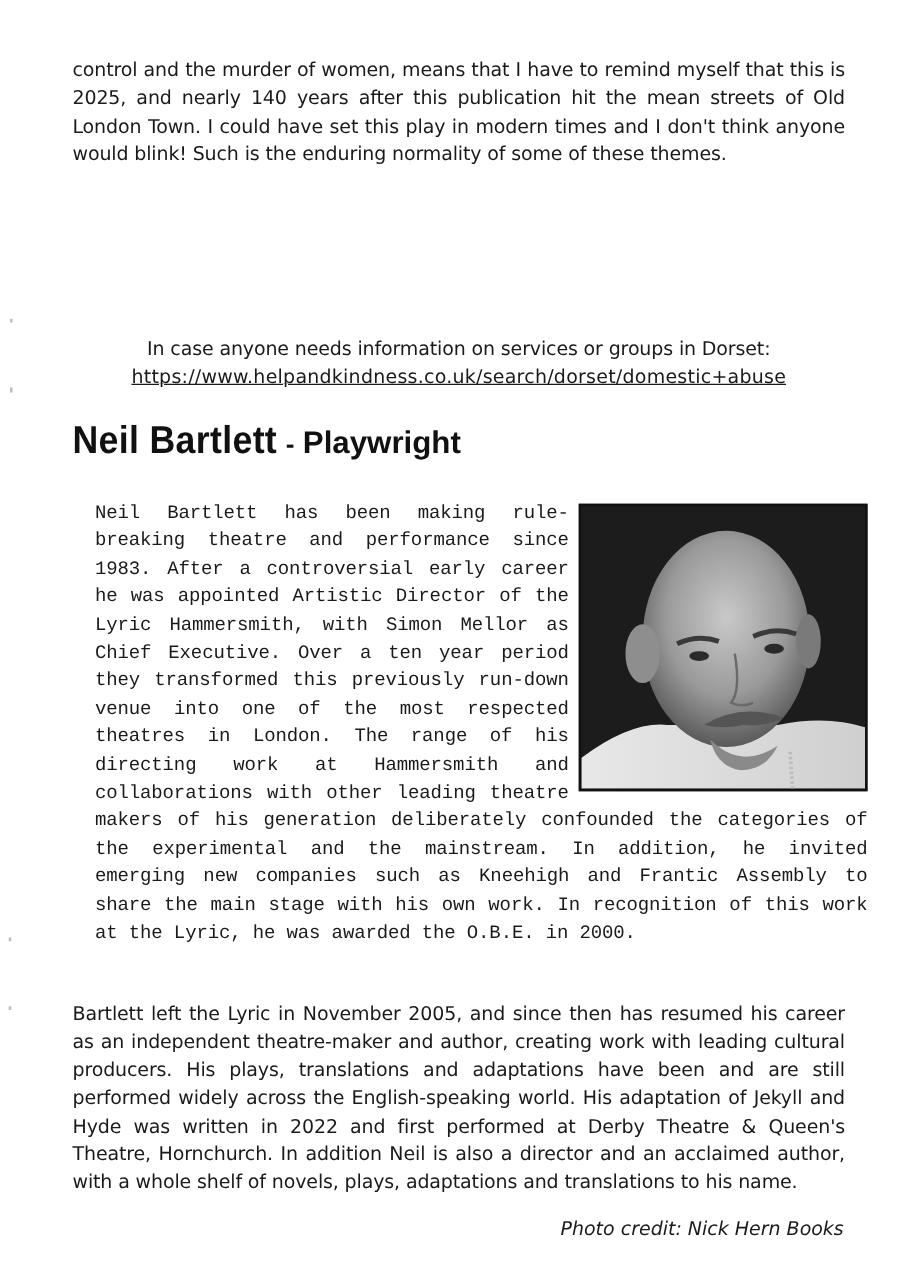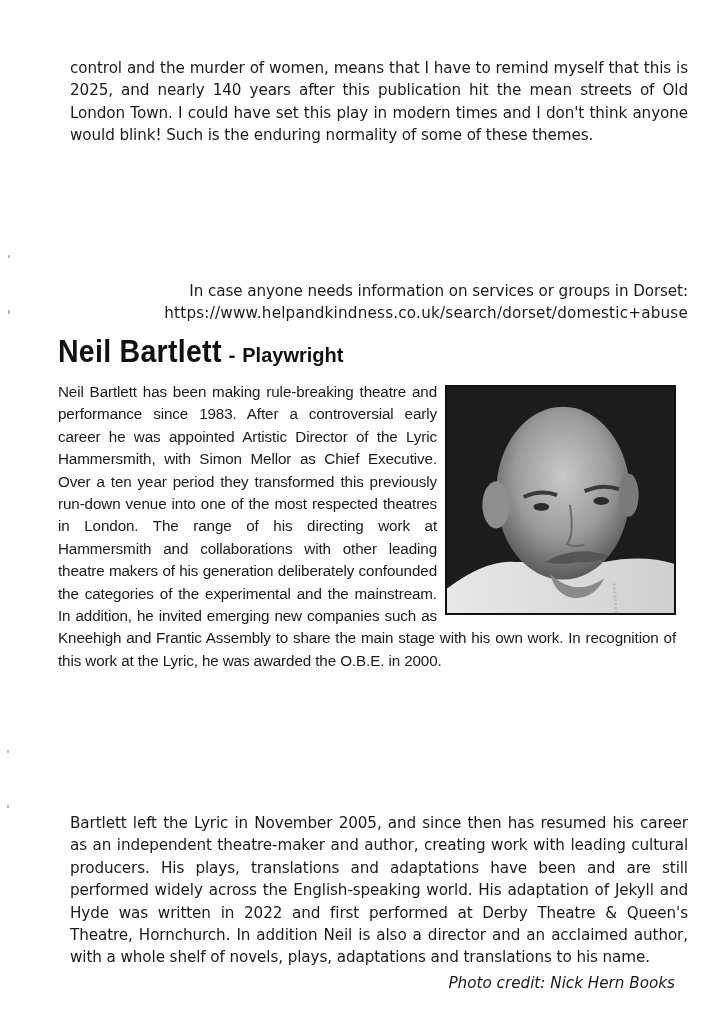--- a/index.html
+++ b/index.html
@@ -7,39 +7,39 @@
   .page {
     position: absolute; left: 0; top: 0; width: 724px; height: 1009px;
     background: #ffffff;
   }
   .para {
     position: absolute; left: 58px; width: 618px;
     font-family: "DejaVu Sans", sans-serif;
     font-size: 15.2px; line-height: 22.4px; color: #1a1a1a;
     text-align: justify; letter-spacing: -0.1px;
     word-spacing: 0px;
-    margin: 12px;
+    margin: 0;
   }
-  .para.nojust { text-align: right; }
+  .para.nojust { text-align: center; }
   .p1 { top: 45px; }
   .p2 { top: 190px; }
   .p3 { top: 268px; }
   .heading {
     position: absolute; left: 58px; top: 334px;
     font-family: "Liberation Sans", sans-serif; font-weight: bold;
     color: #111; margin: 0; white-space: nowrap;
   }
   .heading .name { font-size: 31px; letter-spacing: 0.3px; transform: scaleX(0.92); display: inline-block; transform-origin: left; }
   .heading .sep { font-size: 21px; margin-left: -14px; }
-  .heading .role { font-size: 20px; }
+  .heading .role { font-size: 25px; }
   .bio-wrap {
     position: absolute; left: 58px; top: 381px; width: 618px;
-    font-family: Liberation Sans, sans-serif;
+    font-family: Liberation Mono, monospace;
     font-size: 15.2px; line-height: 22.4px; color: #1a1a1a;
-    text-align: justify; letter-spacing: -0.1px; margin: 0;
+    text-align: justify; letter-spacing: -0.1px; margin: 18px;
   }
   .photo {
     float: right; width: 231px; height: 230px;
     margin: 4px 0 6px 8px;
     border: 2px solid #111; box-sizing: border-box;
     background: #1b1b1b; position: relative; overflow: hidden;
   }
   .photo svg { position: absolute; left: 0; top: 0; width: 100%; height: 100%; }
   .p5 { top: 800px; }
   .credit {
@@ -55,21 +55,21 @@
 <div class="page">
 
   <span class="mark" style="left:8px;top:255px;height:3px;"></span>
   <span class="mark" style="left:8px;top:310px;height:4px;"></span>
   <span class="mark" style="left:7px;top:750px;height:3px;"></span>
   <span class="mark" style="left:7px;top:805px;height:3px;"></span>
 
   <p class="para p1">control and the murder of women, means that I have to remind myself that this is 2025, and nearly 140 years after this publication hit the mean streets of Old London Town. I could have set this play in modern times and I don't think anyone would blink! Such is the enduring normality of some of these themes.</p>
   <div class="para nojust p3">
     <div>In case anyone needs information on services or groups in Dorset:</div>
-    <div style="letter-spacing:0.2px;">https://www.helpandkindness.co.uk/search/dorset/domestic+abuse</div>
+    <div style="letter-spacing:0.2px;text-decoration:underline;">https://www.helpandkindness.co.uk/search/dorset/domestic+abuse</div>
   </div>
 
   <h2 class="heading">
     <span class="name">Neil Bartlett</span>
     <span class="sep">-</span>
     <span class="role">Playwright</span>
   </h2>
 
   <div class="bio-wrap">
     <div class="photo" title="Black and white portrait of Neil Bartlett">

